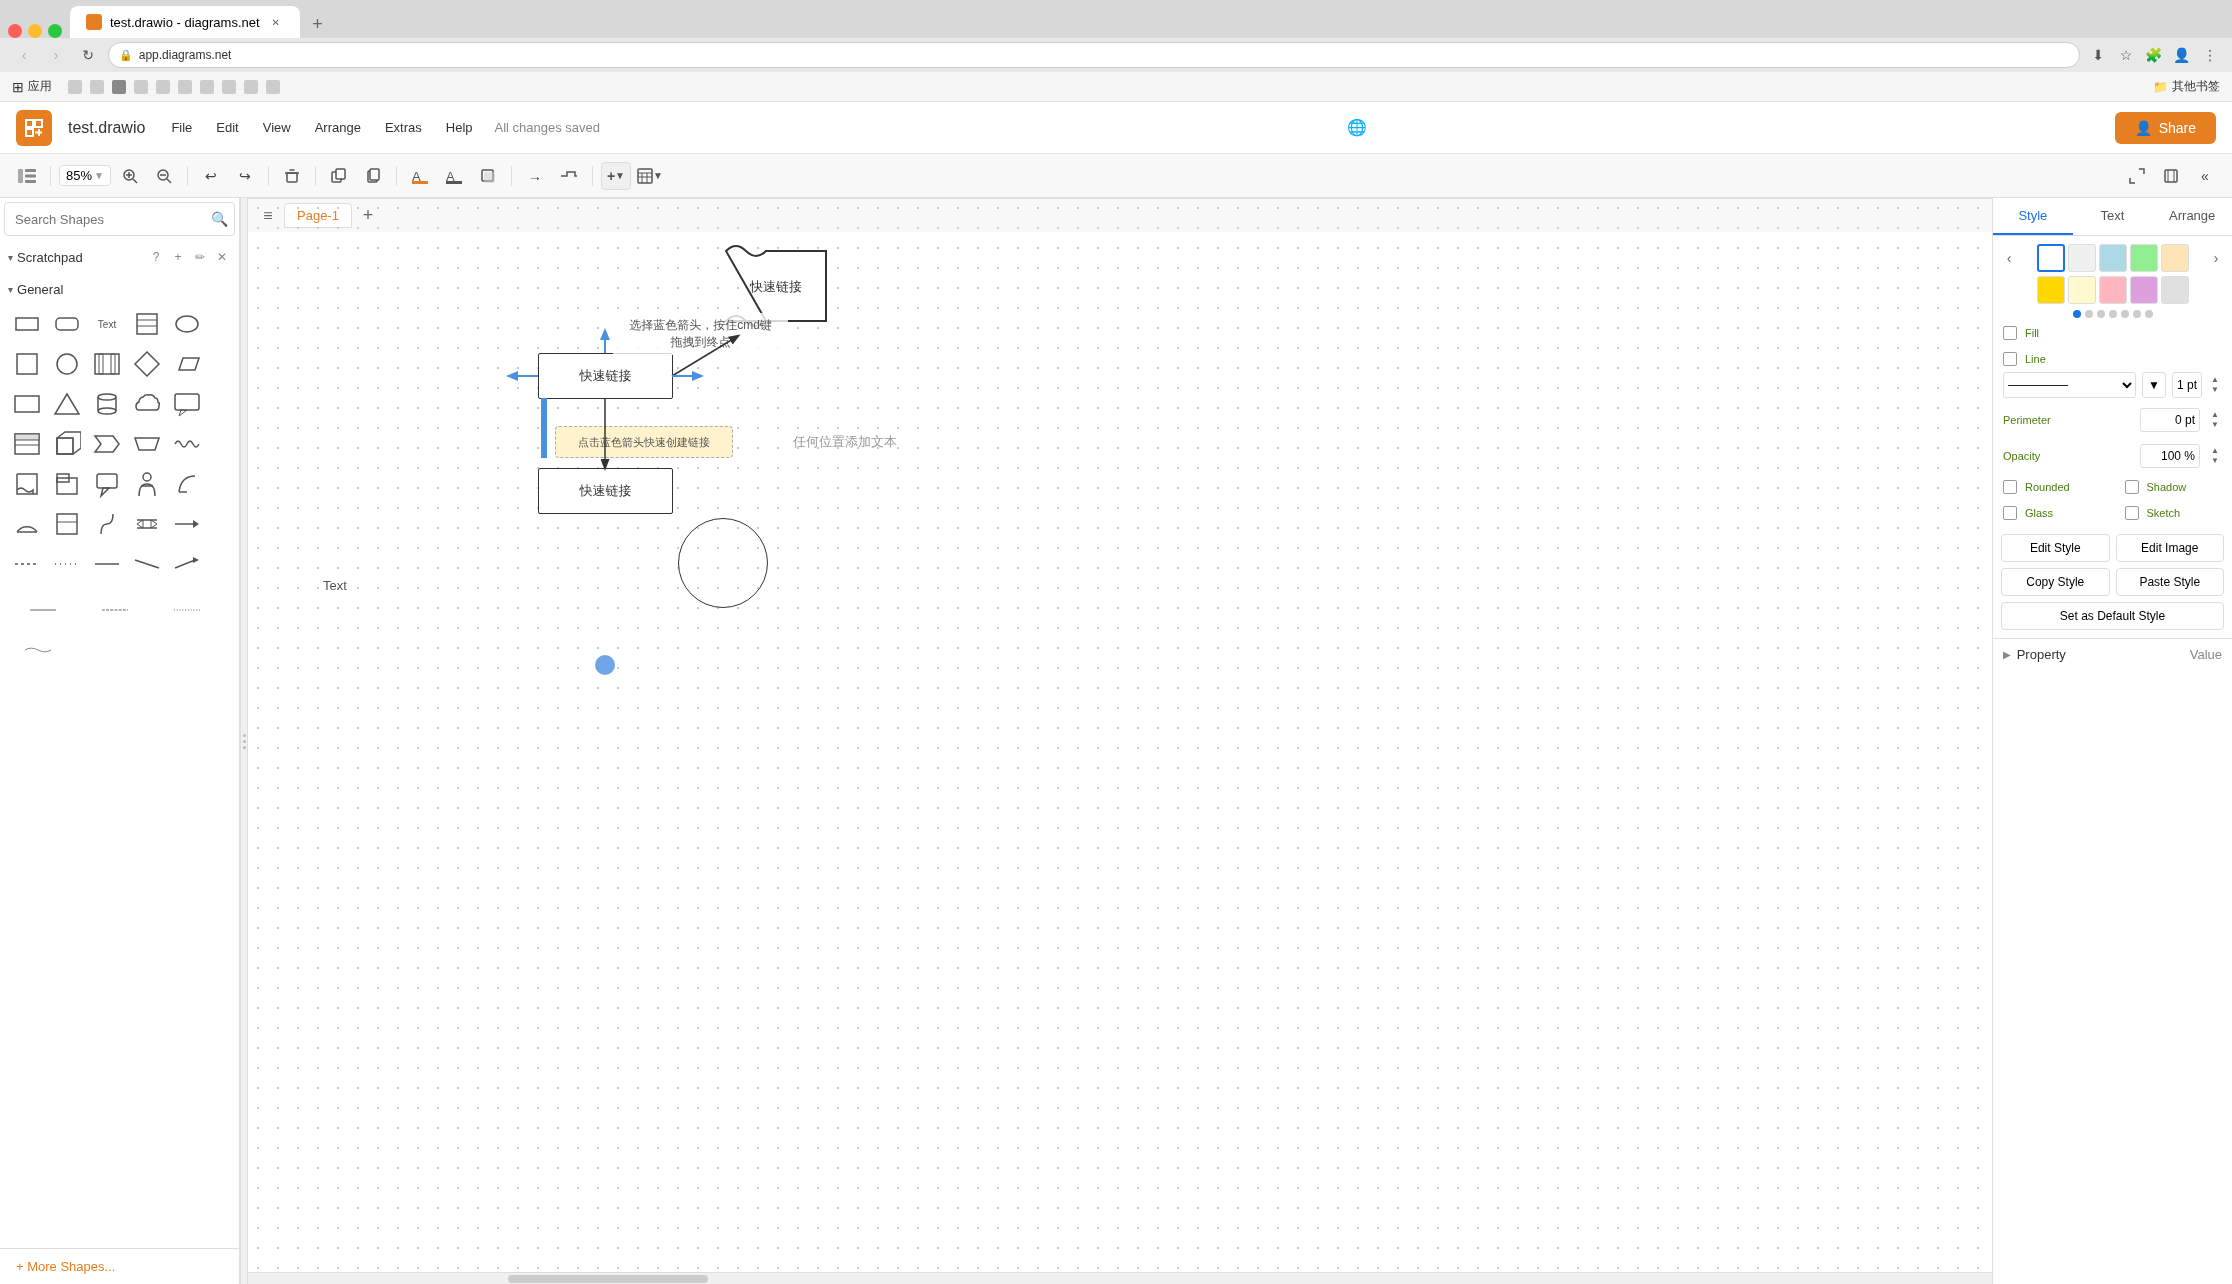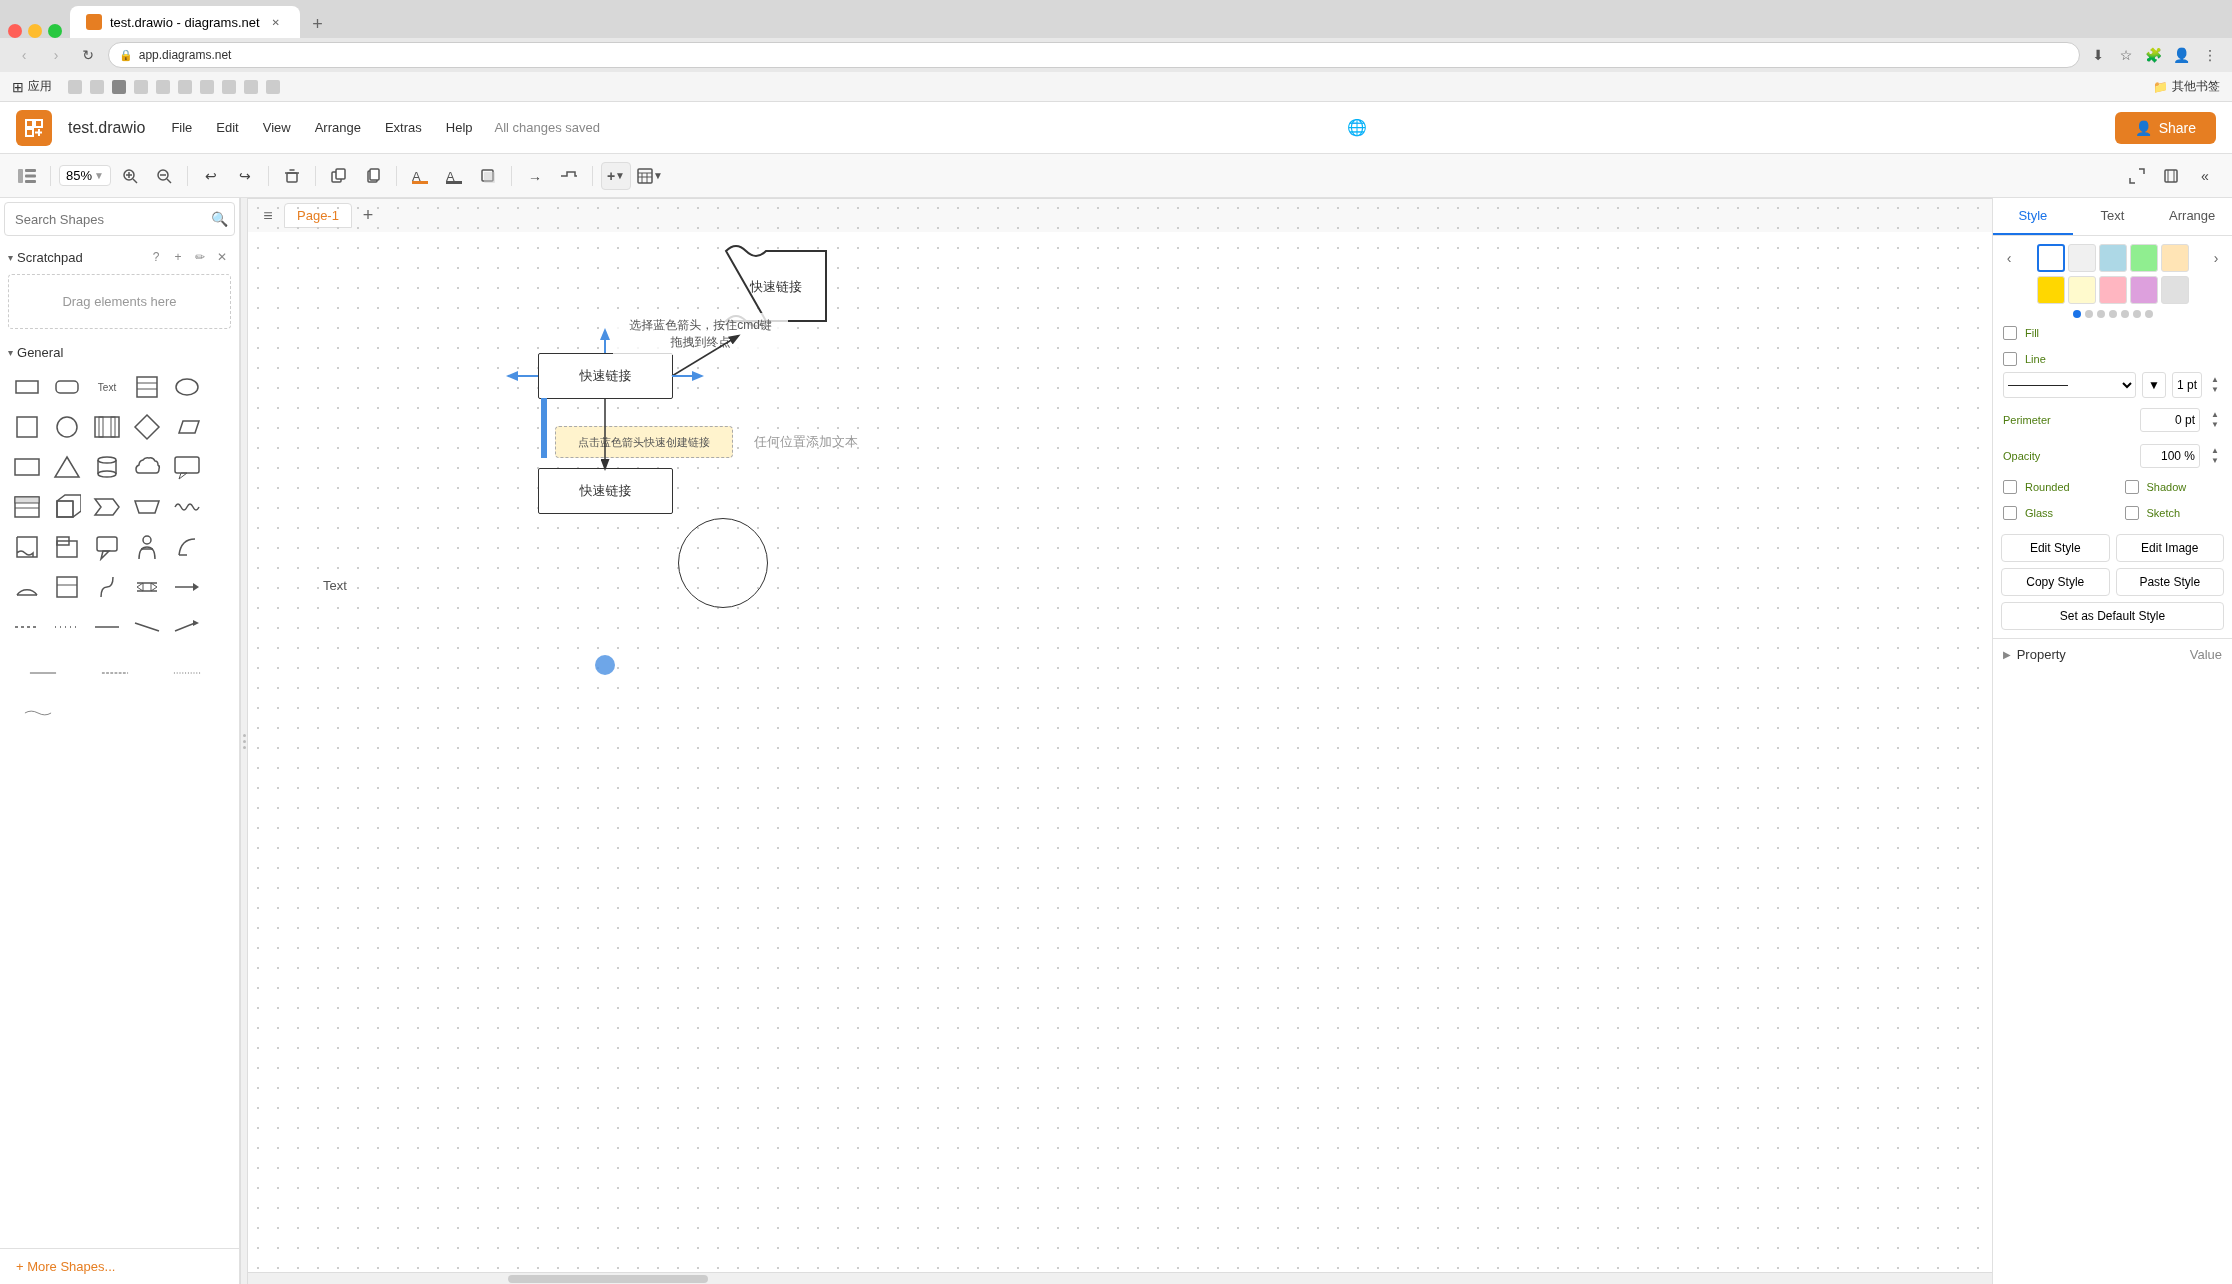--- a/index.html
+++ b/index.html
@@ -363,23 +363,20 @@
         <div class="section-header">
           <span class="section-triangle">▾</span>
           <span class="section-title">Scratchpad</span>
           <div class="section-actions">
             <button class="section-action-btn">?</button>
             <button class="section-action-btn">+</button>
             <button class="section-action-btn">✏</button>
             <button class="section-action-btn">✕</button>
           </div>
         </div>
-        <div class="drag-area">
-          <span>Drag elements here</span>
-        </div>
       </div>
 
       <div class="shapes-section">
         <div class="general-header">
           <span class="section-triangle">▾</span>
           <span class="section-title">General</span>
         </div>
         <div class="shapes-grid">
 
           <div class="shape-item">
@@ -671,21 +668,21 @@
           <circle cx="357" cy="467" r="10" fill="#4a90e2" opacity="0.8"></circle>
           <defs>
             <marker id="arrowhead" markerWidth="8" markerHeight="6" refX="6" refY="3" orient="auto">
               <polygon points="0 0, 8 3, 0 6" fill="#333"></polygon>
             </marker>
           </defs>
         </svg>
 
         <div class="diagram-circle" style="left:430px;top:320px;width:90px;height:90px;"></div>
 
-        <div class="diagram-text-hint" style="left:506px;top:235px;">
+        <div class="diagram-text-hint" style="left:545px;top:235px;">
           <span>任何位置添加文本</span>
         </div>
 
         <div style="position:absolute;left:75px;top:380px;font-size:13px;color:#555;">
           <span>Text</span>
         </div>
       </div>
 
       <div class="scrollbar-h">
         <div class="scrollbar-thumb"></div>

